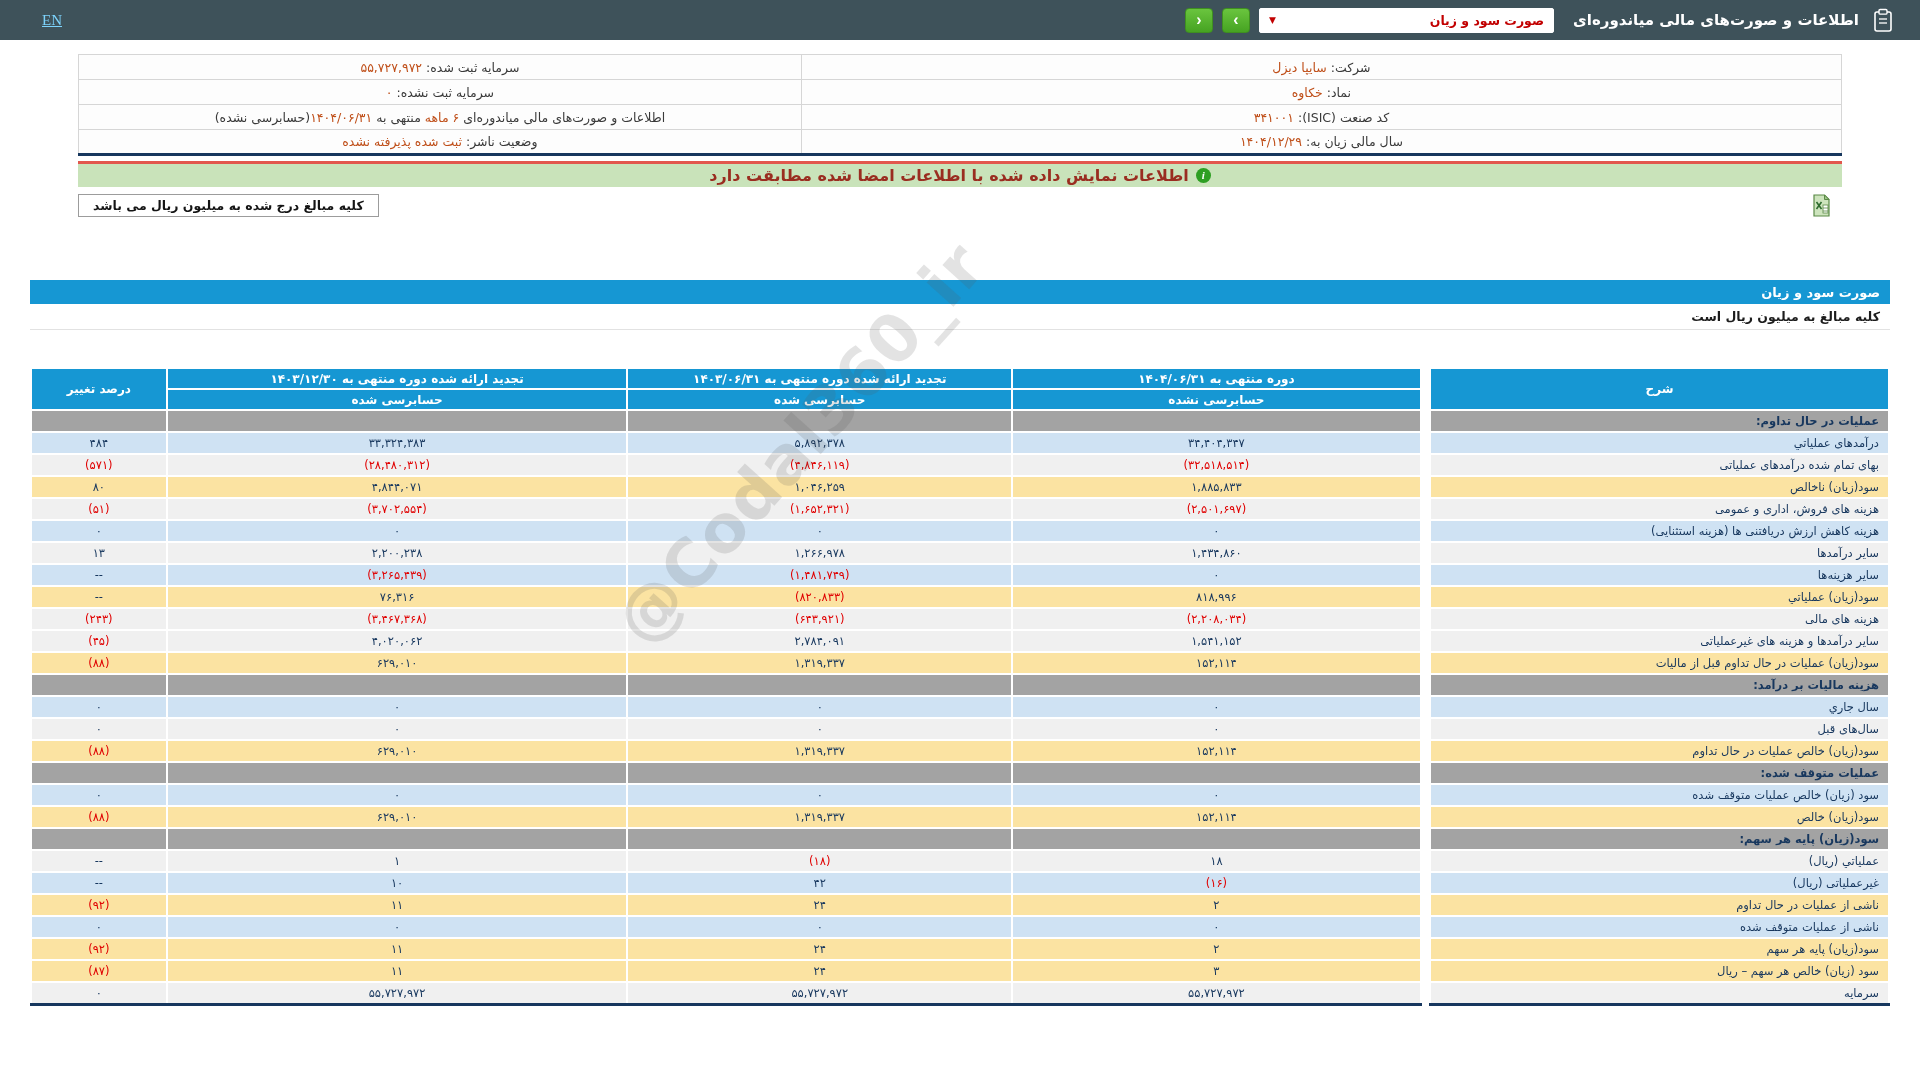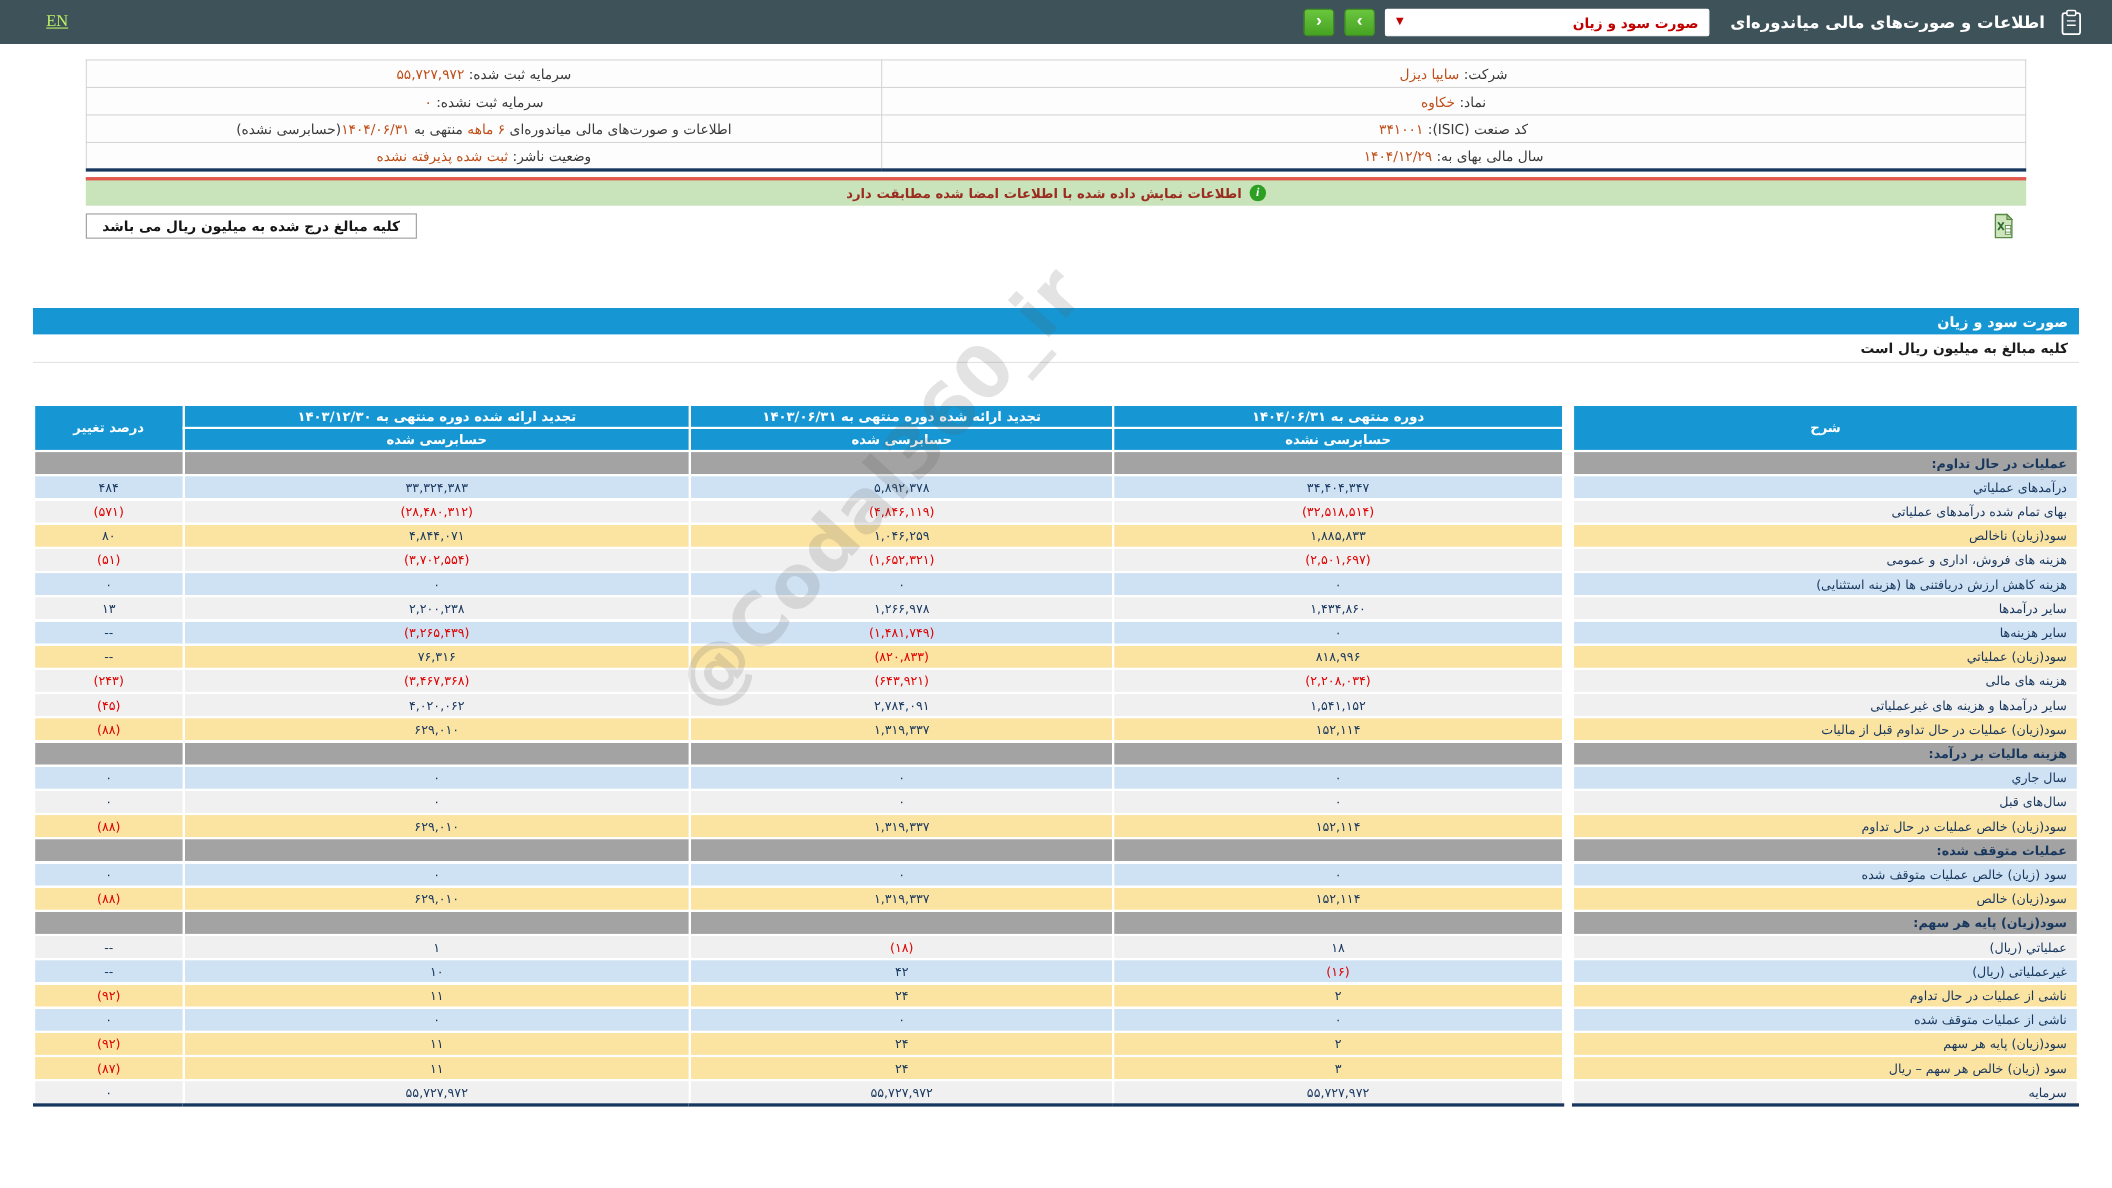--- a/index.html
+++ b/index.html
@@ -13,31 +13,31 @@
   .clip-icon { display:flex; align-items:center; }
   .topbar-title { font-size:15px; font-weight:bold; color:#fff; margin:0 4px 0 10px; white-space:nowrap; }
   .select-box { width:295px; height:25px; background:#fff; border:1px solid #fff; border-radius:2px;
     display:flex; align-items:center; justify-content:space-between; padding:0 9px; cursor:pointer; }
   .select-value { color:#c20000; font-size:12.5px; font-weight:bold; }
   .select-caret { color:#c20000; font-size:9px; line-height:1; }
   .nav-btn { width:28px; height:25px; border:1px solid #3f9020; border-radius:4px;
     background:linear-gradient(#6ac53e,#46a322); color:#fff; font-size:16px; font-weight:bold;
     text-align:center; line-height:22px; padding:0; cursor:pointer; }
   .flex-spacer { flex:1; }
-  .en-link { color:#bef264; font-family:"Liberation Serif", serif; font-size:15px; text-decoration:underline; cursor:pointer; }
+  .en-link { color:#7dd3fc; font-family:"Liberation Serif", serif; font-size:15px; text-decoration:underline; cursor:pointer; }
   
   .info-table { width:1764px; margin:14px 78px 0; border-collapse:collapse; background:#fdfdfd; }
   .info-table td { border:1px solid #d6d6d6; height:25px; padding:0 9px; font-size:12.5px; color:#3a3a3a; text-align:center; white-space:nowrap; }
   .info-table td.r-cell { width:59%; }
   .info-table td.l-cell { width:41%; }
   .info-val { color:#bf4e18; }
   
   .banner { margin:5px 78px 0; height:26px; background:#c9e3ba; border-top:3px solid #e2574d;
     display:flex; align-items:center; justify-content:center; gap:7px; }
-  .banner-text { color:#9a2d20; font-size:12px; font-weight:bold; }
+  .banner-text { color:#9a2d20; font-size:16px; font-weight:bold; }
   .info-icon { width:15px; height:15px; border-radius:50%; background:#2d9f22; color:#fff; font-size:11px;
     font-weight:bold; text-align:center; line-height:15px; font-family:"Liberation Serif", serif; font-style:italic; flex:none; }
   
   .note-row { margin:6px 88px 0 78px; display:flex; justify-content:space-between; align-items:center; }
   .note-box { border:1px solid #9c9c9c; background:#fff; padding:3px 14px; font-size:12.5px; font-weight:bold; color:#141414; }
   .excel-icon { display:flex; cursor:pointer; }
   
   .statement { position:relative; margin-top:62px; }
   .blue-bar { margin:0 30px; height:24px; background:#1697d3; line-height:24px; }
   .blue-bar span { color:#fff; font-weight:bold; font-size:13px; padding:0 10px; }
@@ -111,21 +111,21 @@
     <td class="r-cell">
       <span>کد صنعت (ISIC):</span>
       <span class="info-val">۳۴۱۰۰۱</span>
     </td>
     <td class="l-cell">
       <span>اطلاعات و صورت‌های مالی میاندوره‌ای </span><span class="info-val">۶ ماهه</span><span> منتهی به </span><span class="info-val">۱۴۰۴/۰۶/۳۱</span><span>(حسابرسی نشده)</span>
     </td>
   </tr>
   <tr>
     <td class="r-cell">
-      <span>سال مالی بهای به:</span>
+      <span>سال مالی زیان به:</span>
       <span class="info-val">۱۴۰۴/۱۲/۲۹</span>
     </td>
     <td class="l-cell">
       <span>وضعیت ناشر:</span>
       <span class="info-val">ثبت شده پذیرفته نشده</span>
     </td>
   </tr>
 </tbody>
   </table>
 

